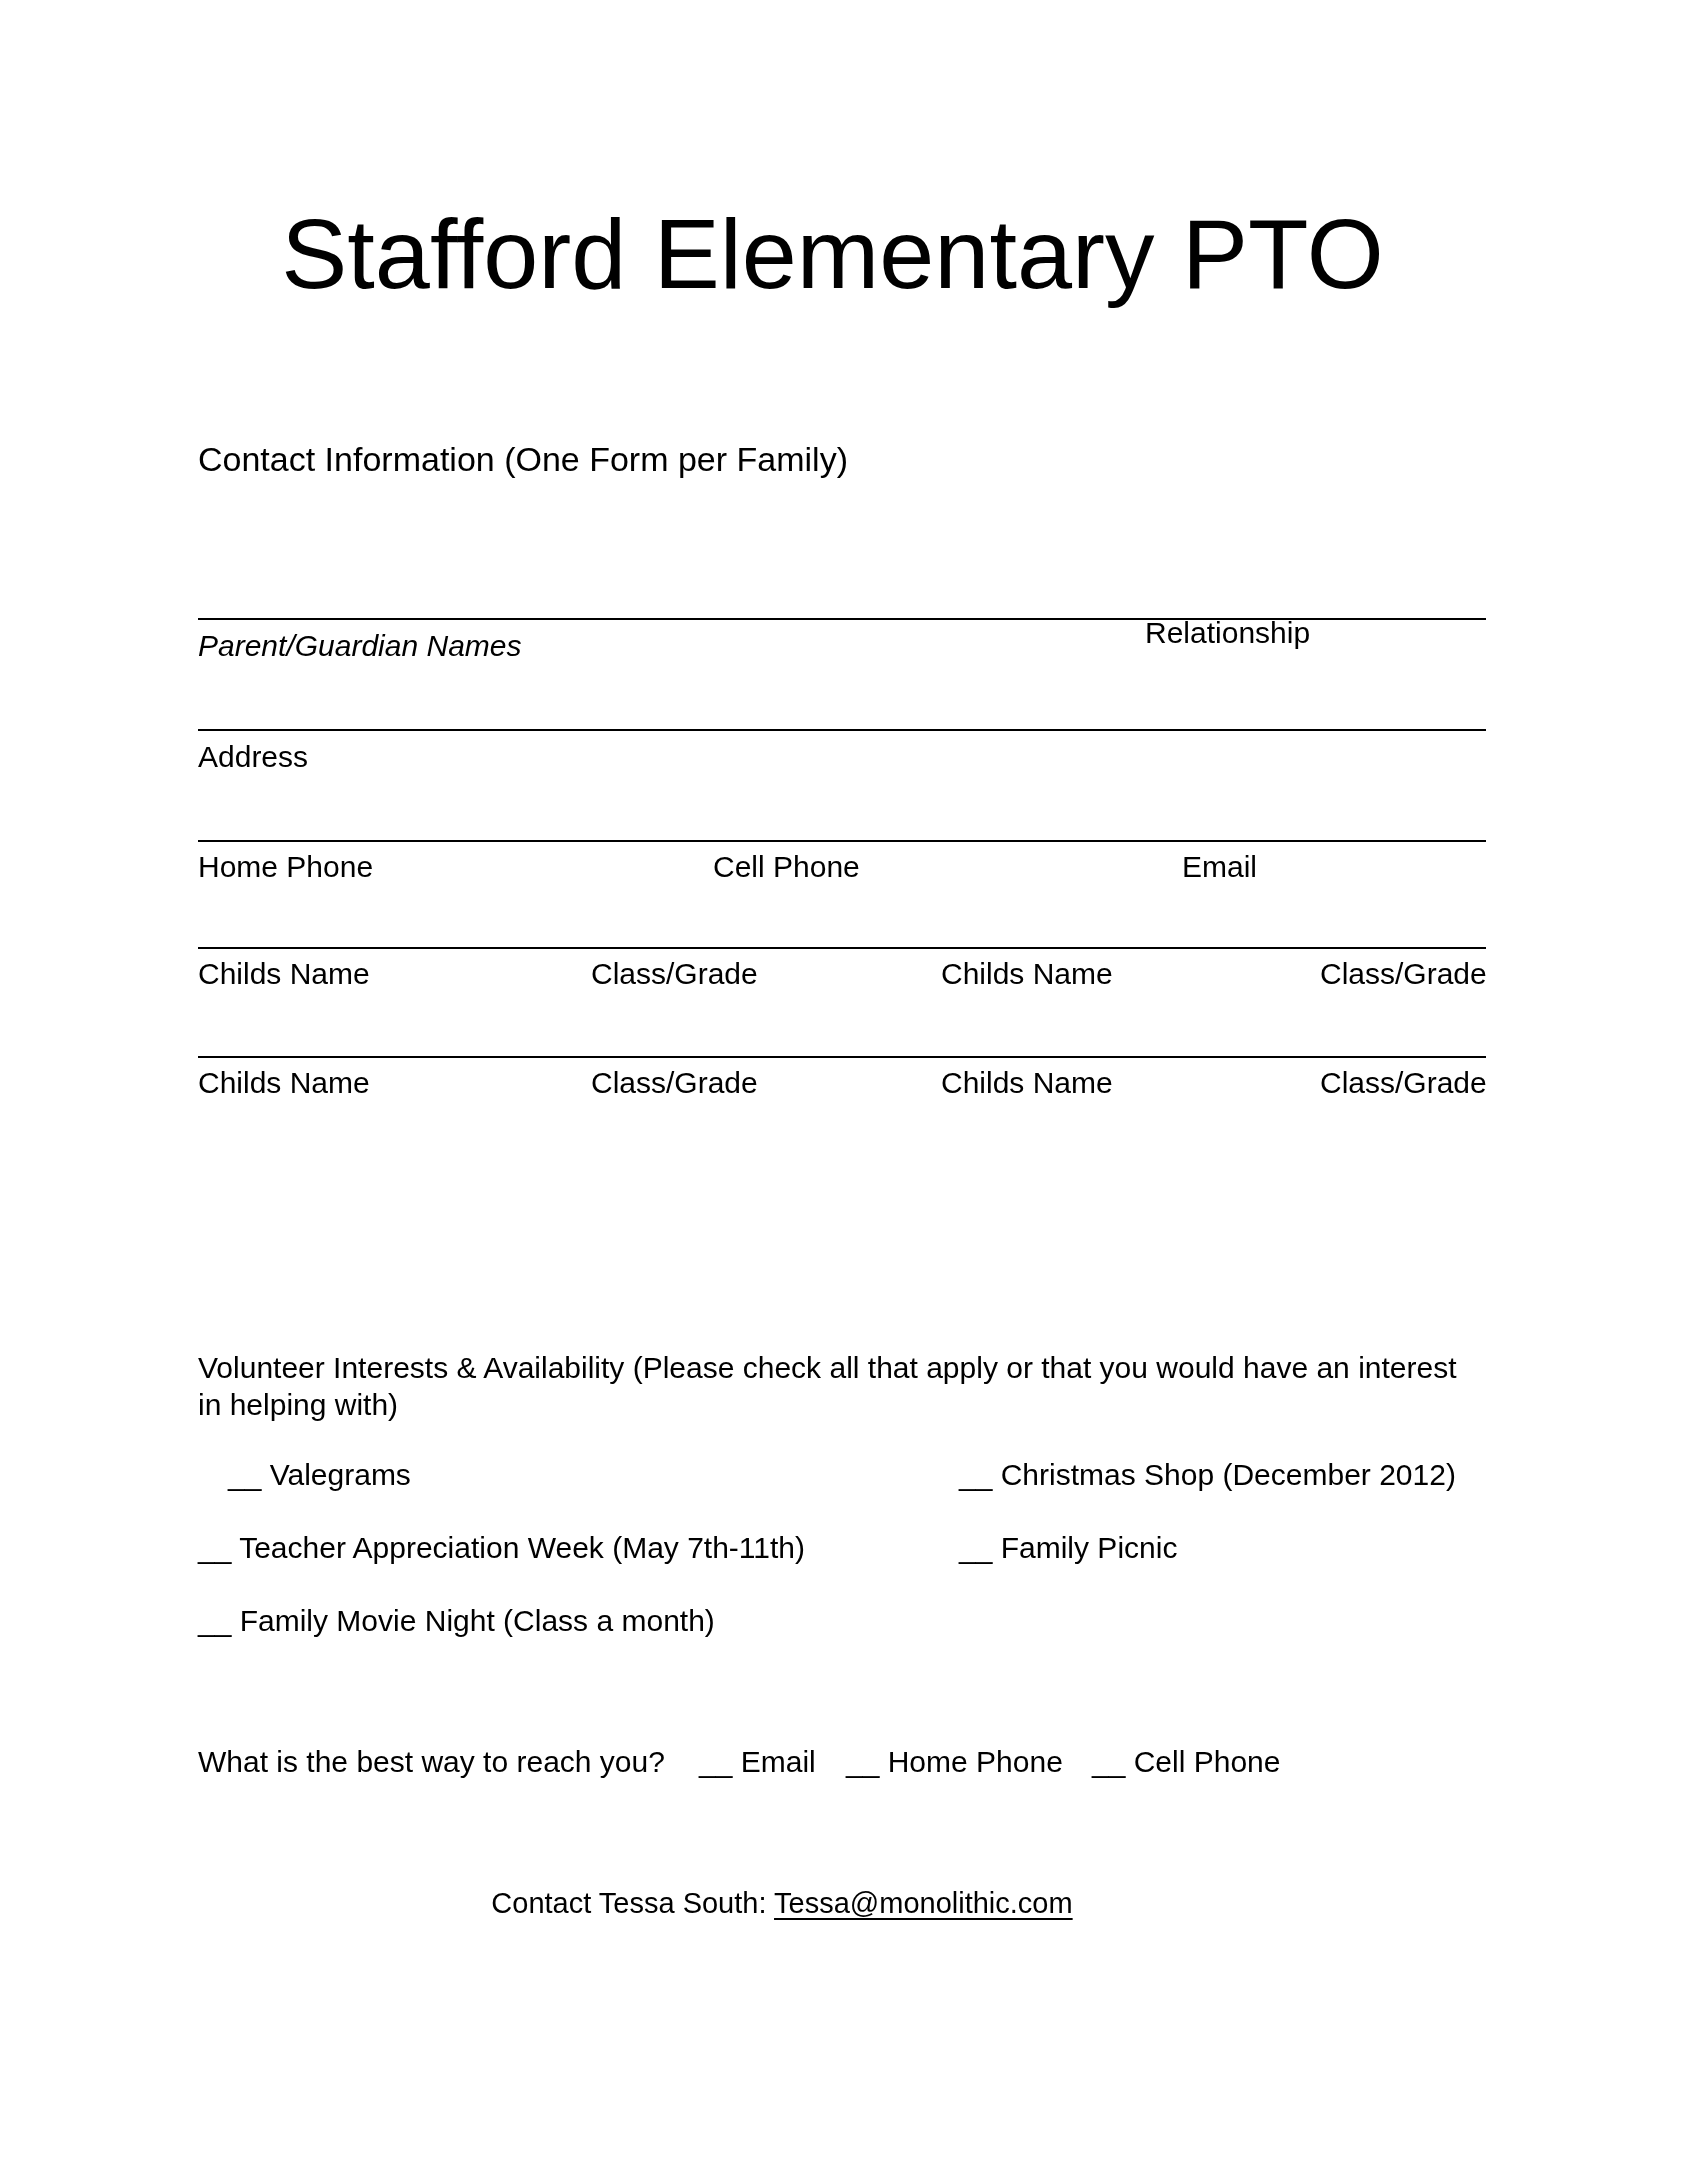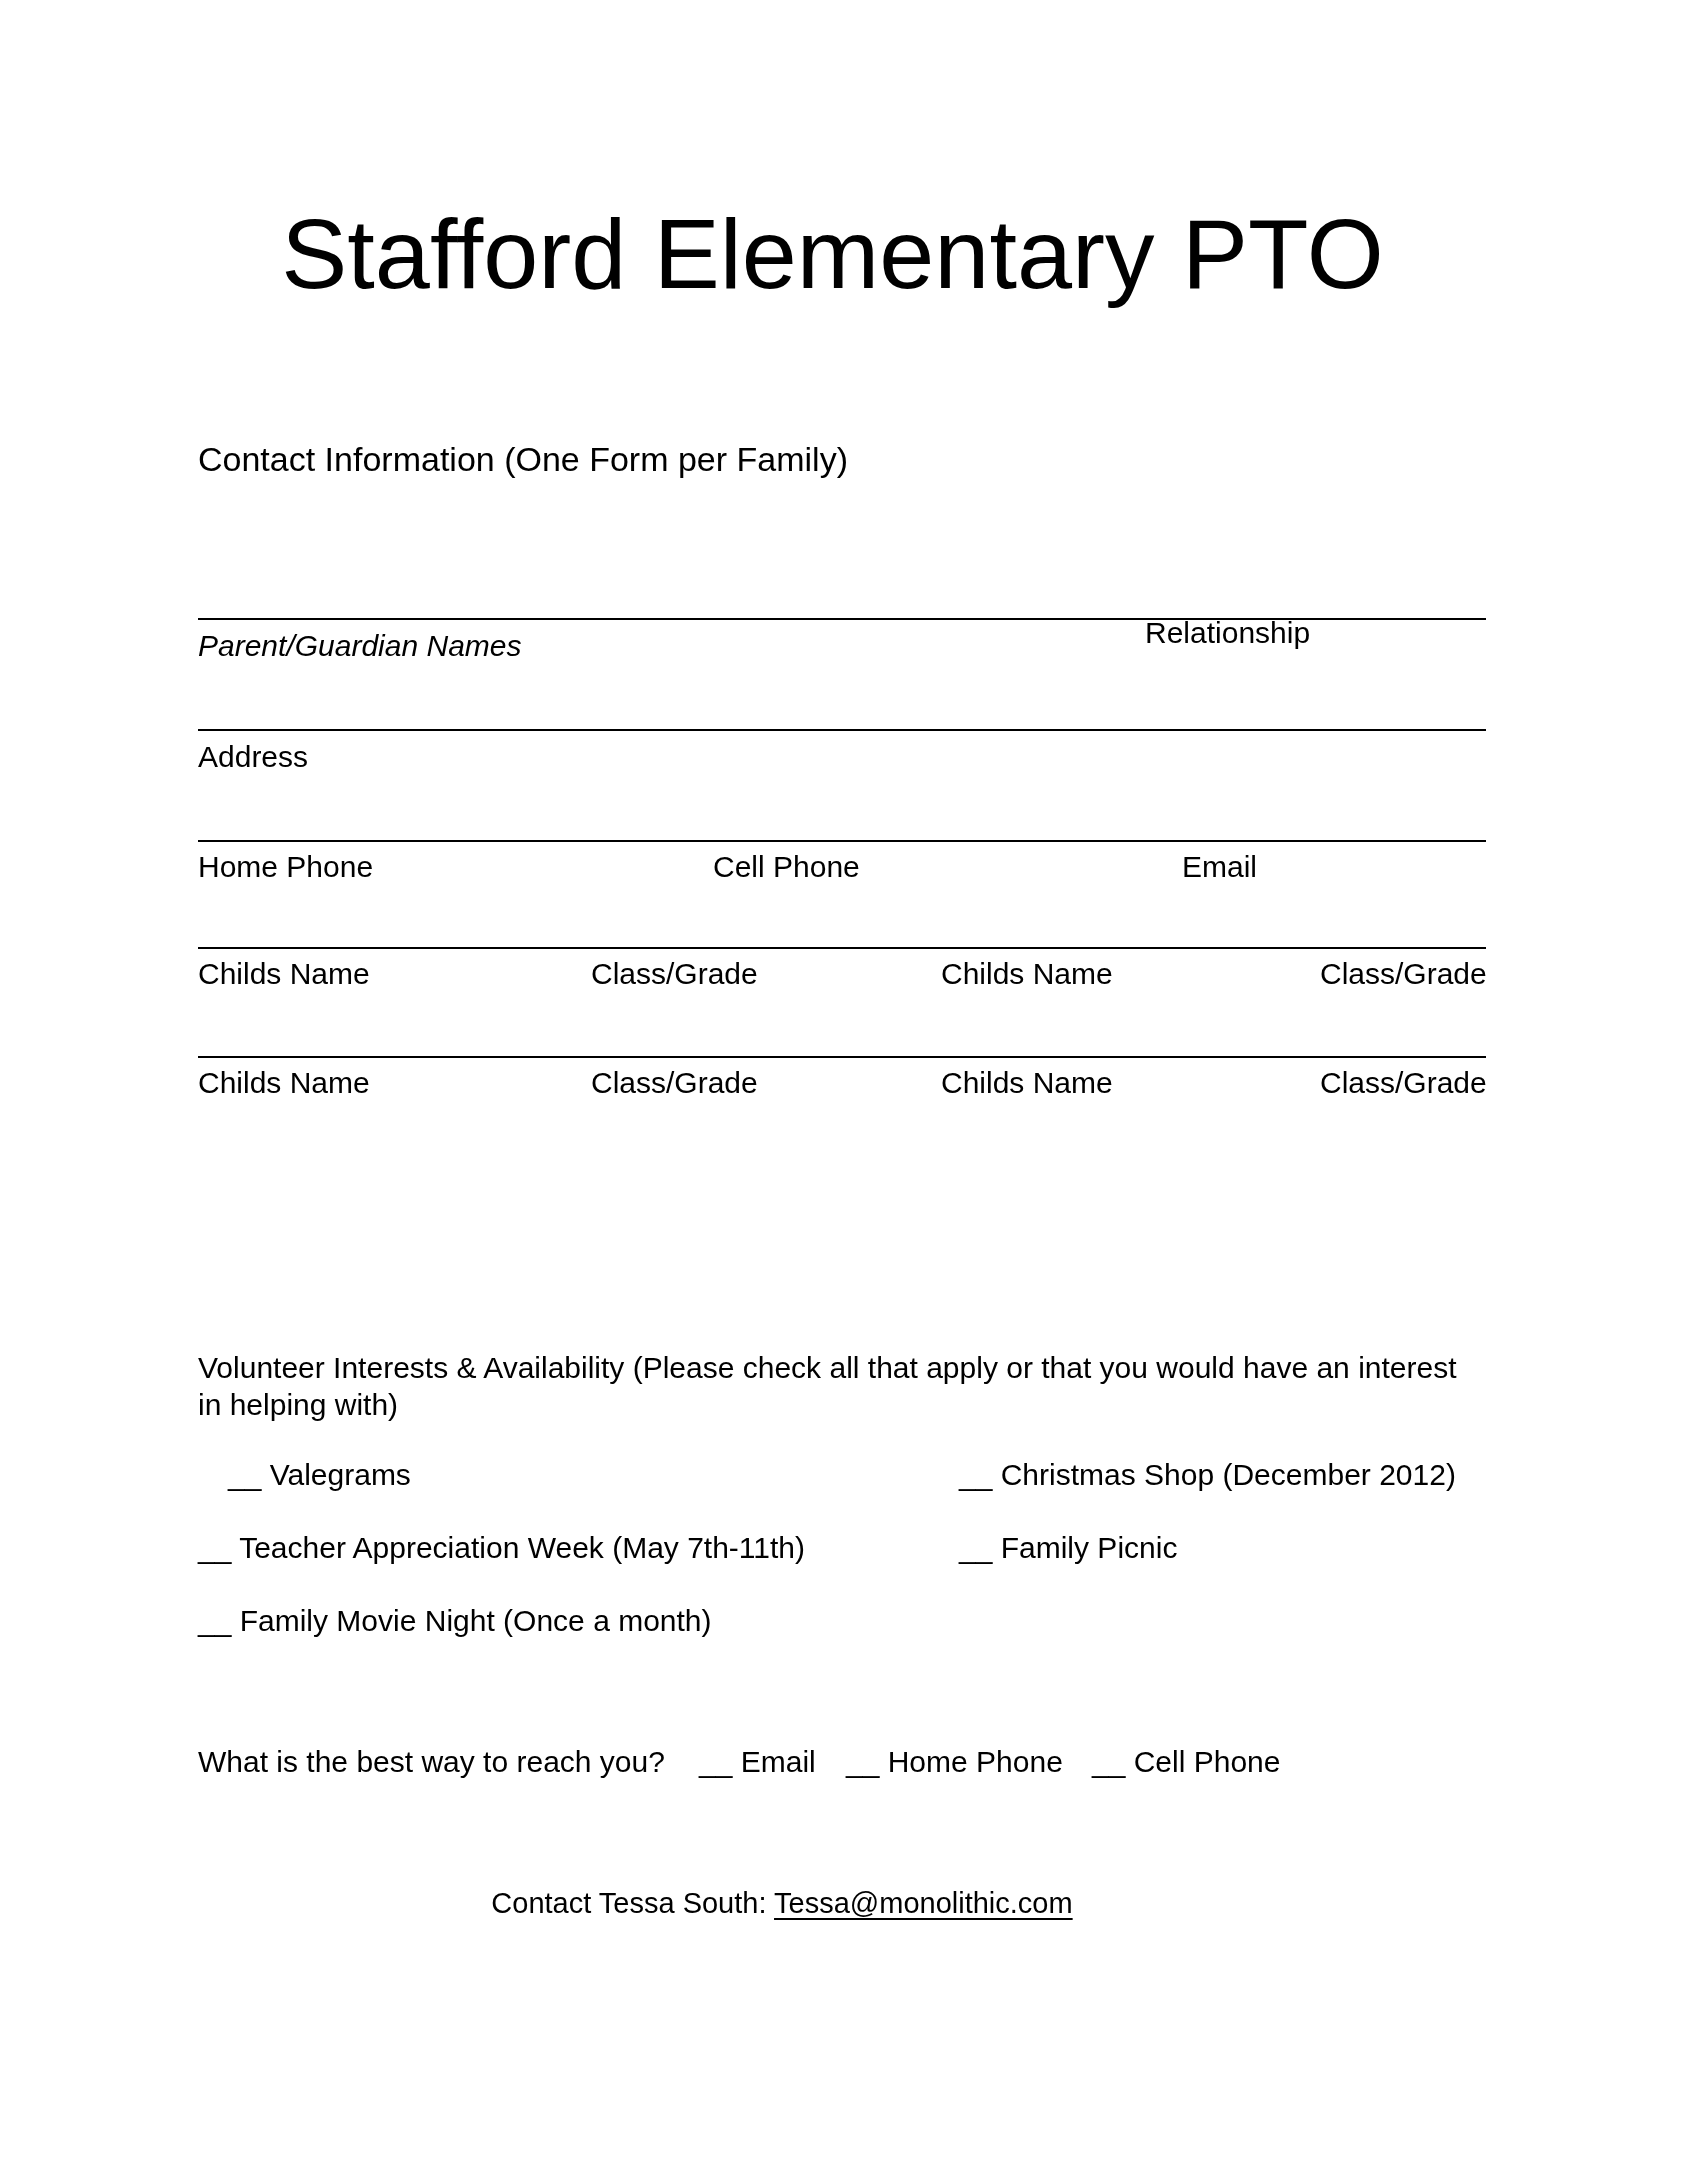--- a/index.html
+++ b/index.html
@@ -122,21 +122,21 @@
 
   <div class="para" style="top:1349px;">Volunteer Interests &amp; Availability (Please check all that apply or that you would have an interest
 in helping with)</div>
 
   <div class="check-item" style="top:1458px; left:198px;margin-left:30px;">__ Valegrams</div>
   <div class="check-item" style="top:1458px; left:959px;">__ Christmas Shop (December 2012)</div>
 
   <div class="check-item" style="top:1531px; left:198px;">__ Teacher Appreciation Week (May 7th-11th)</div>
   <div class="check-item" style="top:1531px; left:959px;">__ Family Picnic</div>
 
-  <div class="check-item" style="top:1604px; left:198px;">__ Family Movie Night (Once a month)</div>
+  <div class="check-item" style="top:1604px; left:198px;">__ Family Movie Night (Class a month)</div>
 
   <div class="reach-part" style="top:1745px; left:198px;">What is the best way to reach you?</div>
   <div class="reach-part" style="top:1745px; left:699px;">__ Email</div>
   <div class="reach-part" style="top:1745px; left:846px;">__ Home Phone</div>
   <div class="reach-part" style="top:1745px; left:1092px;">__ Cell Phone</div>
 
   <div class="footer-line"><span>Contact Tessa South: </span><span class="email-link">Tessa@monolithic.com</span></div>
 
 </div>
 

